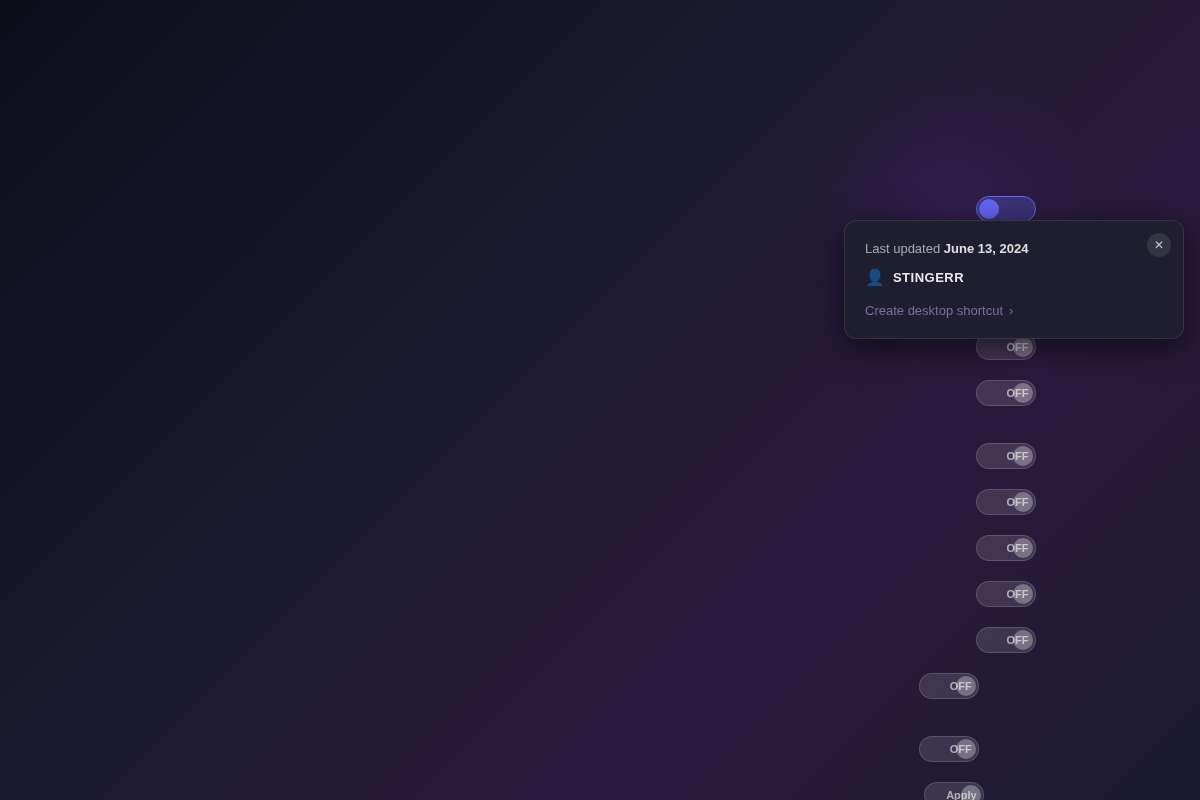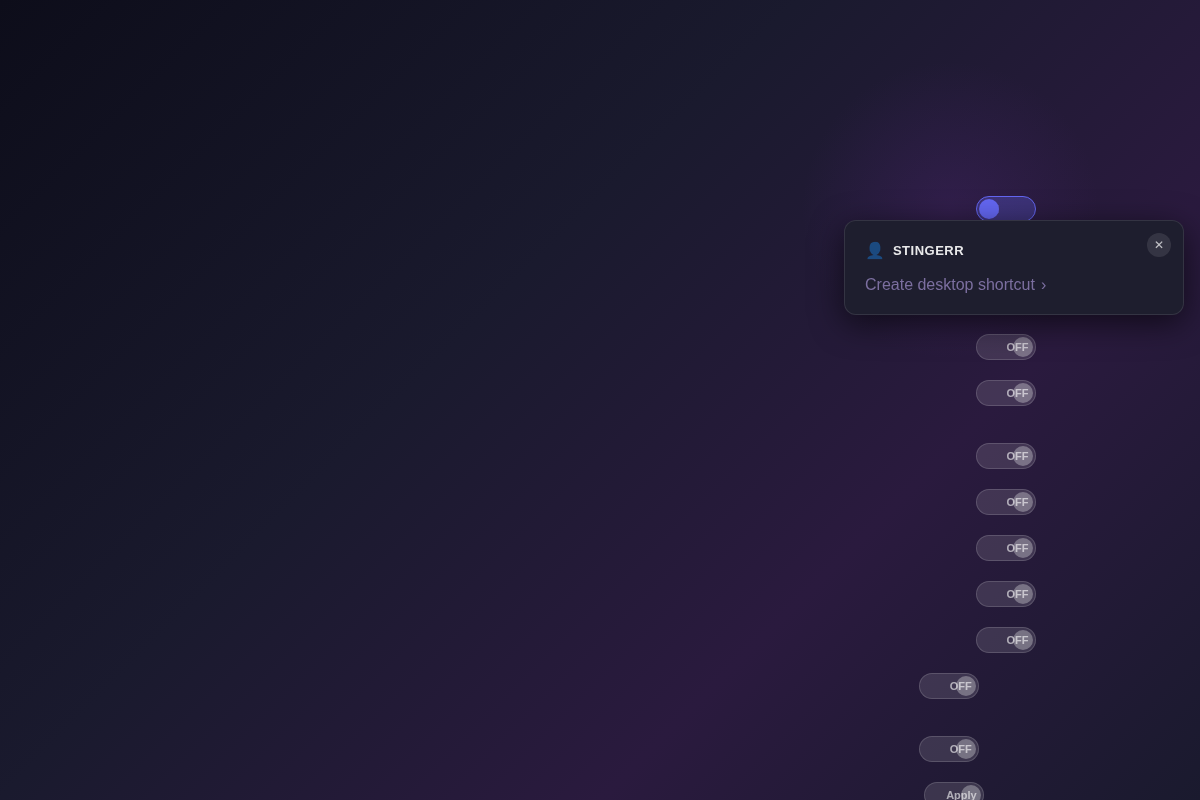--- a/index.html
+++ b/index.html
@@ -559,21 +559,21 @@
       font-size: 13px;
       font-weight: 600;
       color: rgba(255,255,255,0.9);
       letter-spacing: 0.5px;
     }
 
     .popup-shortcut {
       display: flex;
       align-items: center;
       gap: 6px;
-      font-size: 16px;
+      font-size: 13px;
       color: #7c6fa0;
       cursor: pointer;
     }
   </style>
 </head>
 <body>
 
 <div class="app-container">
   <div class="bg-overlay"></div>
   <div class="bg-silhouette"></div>
@@ -886,20 +886,24 @@
               <span class="key-btn">NUMPAD 3</span>
             </div>
           </div>
         </div>
 
     </div>
   </div>
 
   <div class="popup-overlay">
     <div class="popup-close">✕</div>
+    <div class="popup-updated">
+      <span>Last updated</span>
+      <strong> <span>June 13, 2024</span></strong>
+    </div>
     <div class="popup-author">
       <span class="popup-author-icon">👤</span>
       <span class="popup-author-name">STINGERR</span>
     </div>
     <div class="popup-shortcut">
       <span>Create desktop shortcut</span>
       <span>›</span>
     </div>
   </div>
 </div>

